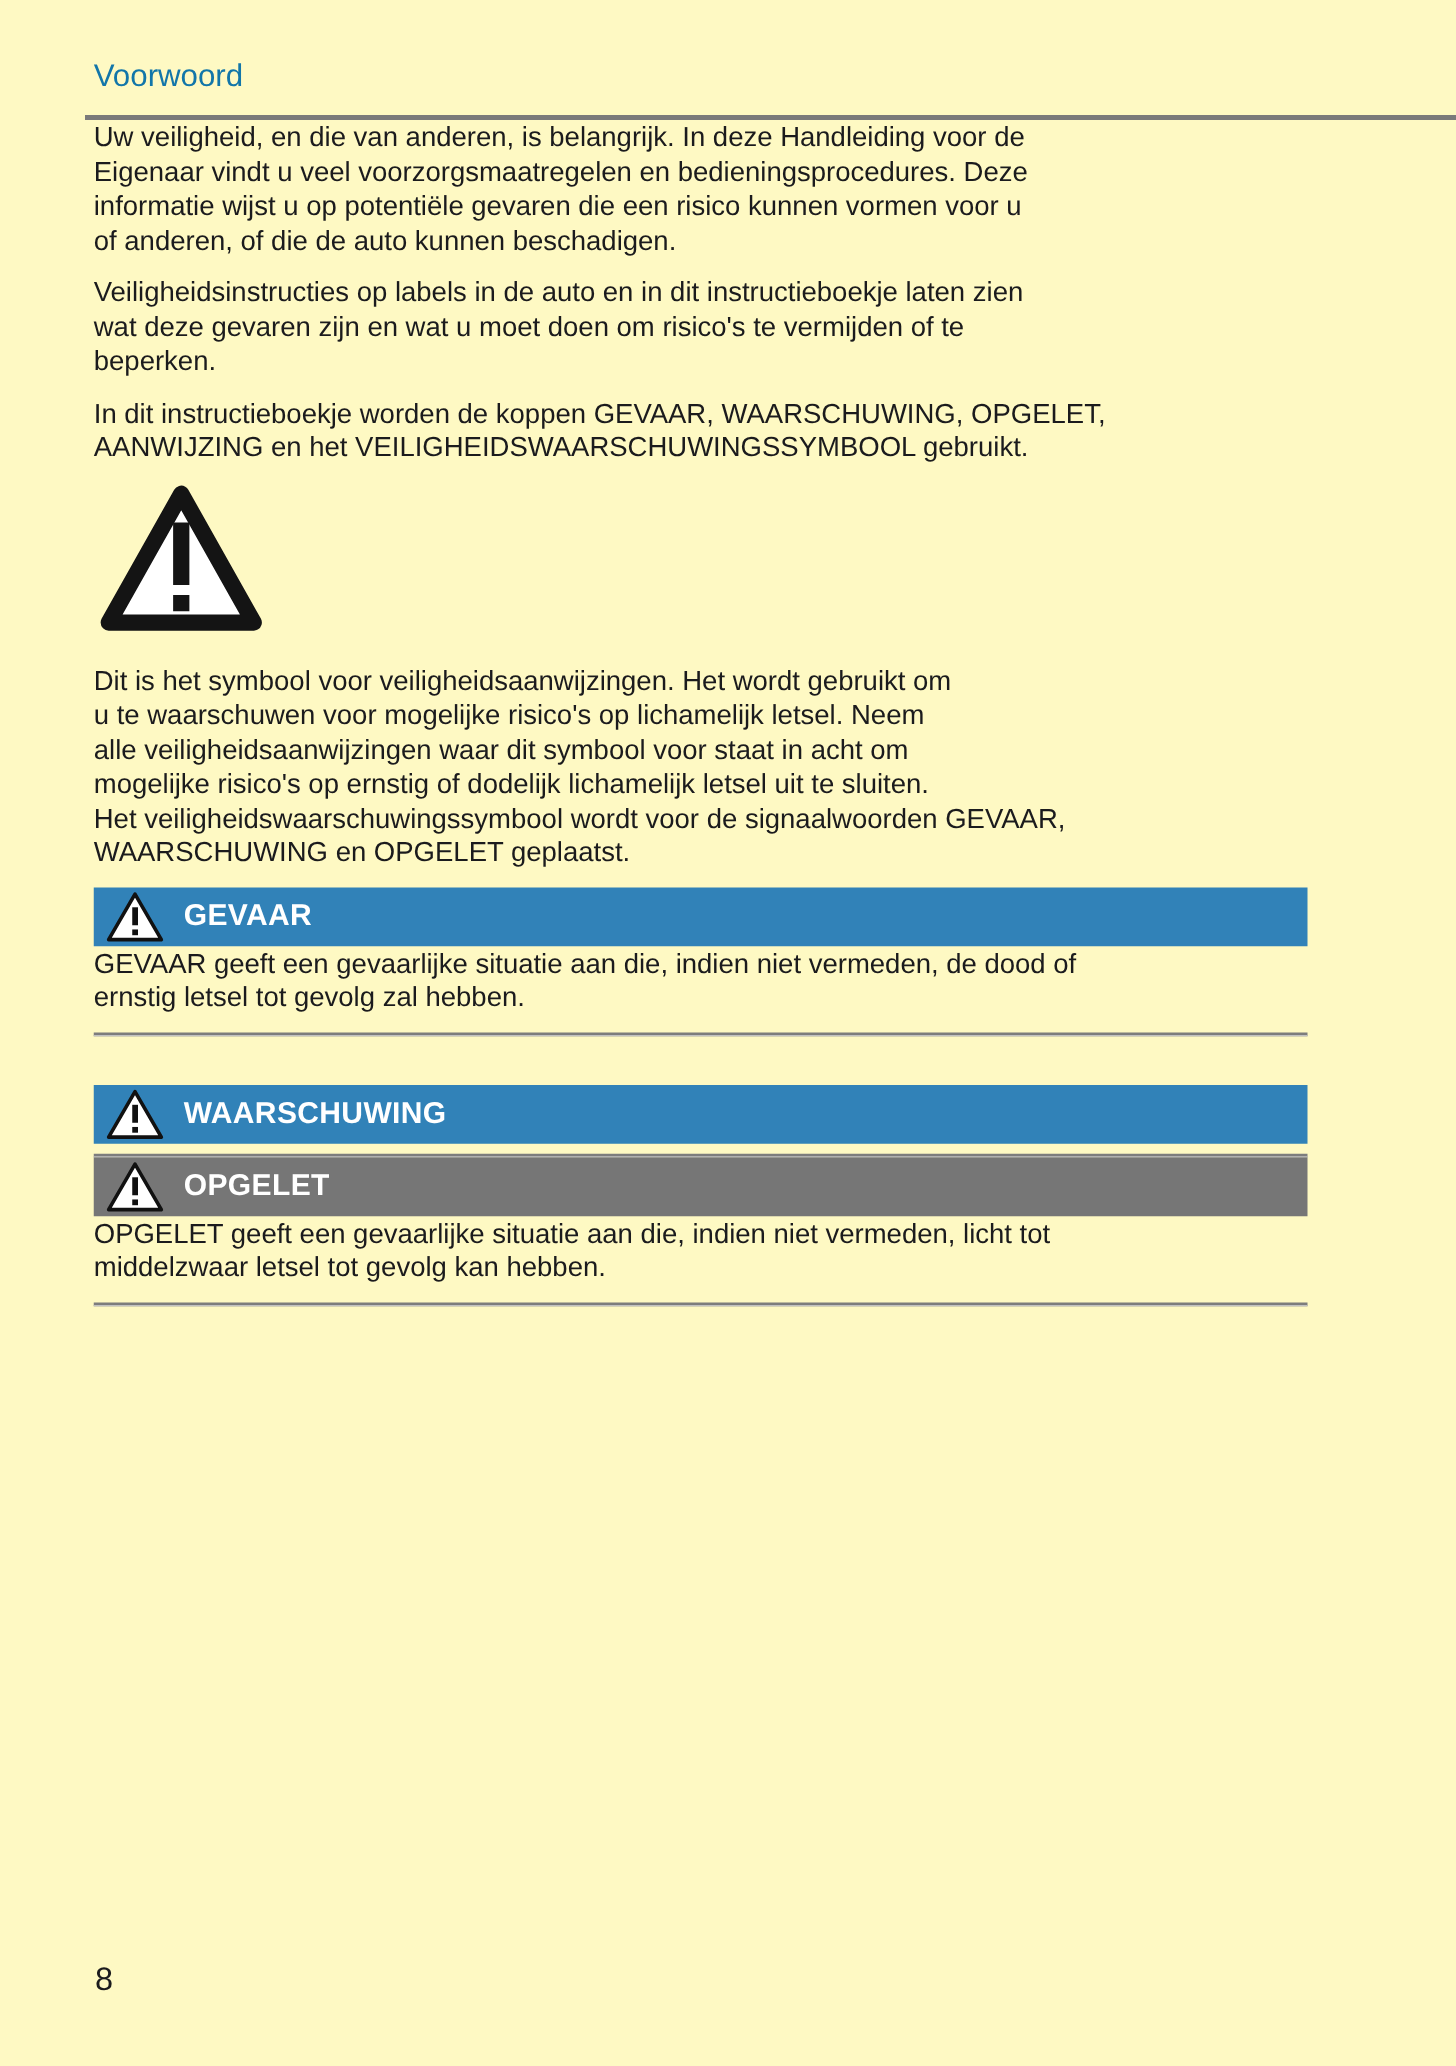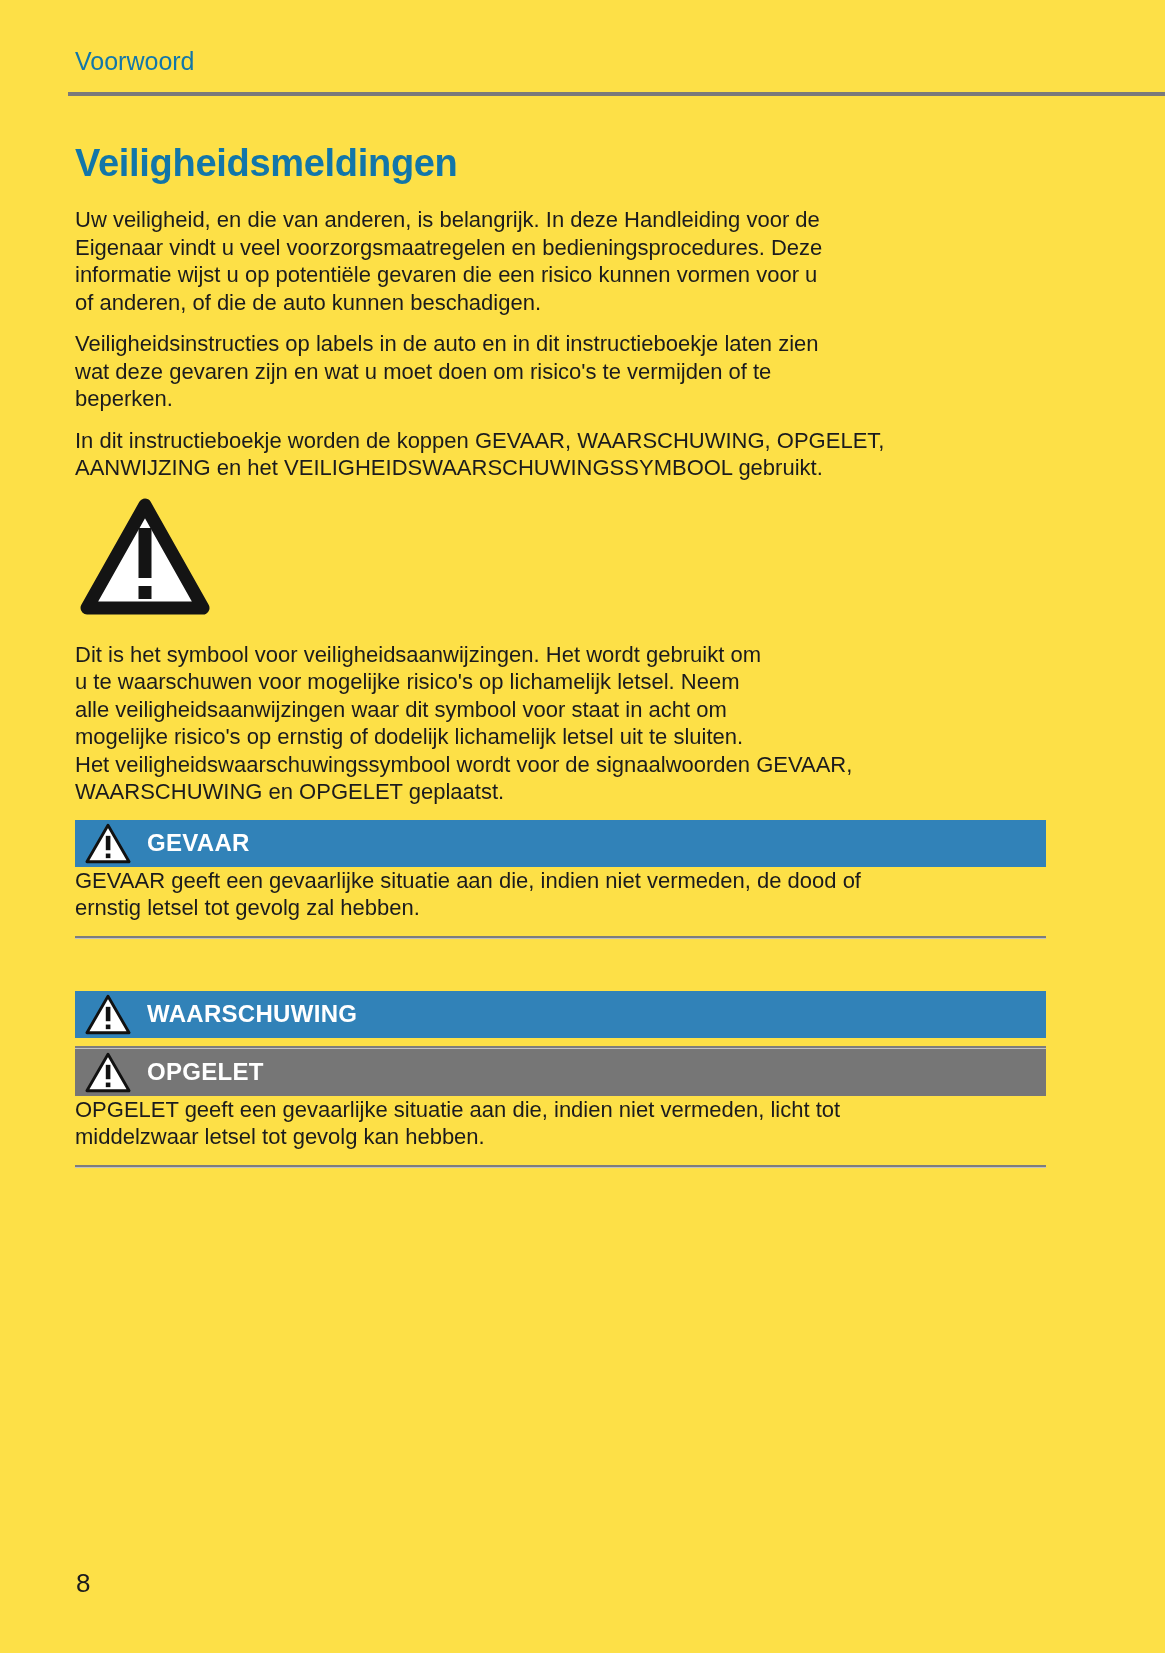--- a/index.html
+++ b/index.html
@@ -1,17 +1,17 @@
 <!DOCTYPE html>
 <html><head>
 <meta charset="utf-8">
 <style>
   html,body{margin:0;padding:0;background:#ffffff;}
   .page{
-    width:1165px;height:1653px;background:#fde047;position:relative;
+    width:1165px;height:1653px;background:#fef9c3;position:relative;
     box-sizing:border-box;padding:47px 119px 0 75px;
     font-family:"Liberation Sans","DejaVu Sans",sans-serif;color:#1b1b1d;
     overflow:hidden;
   }
   .kicker{
     font-size:25px;line-height:28px;color:#1276a9;font-weight:normal;
   }
   .top-rule{
     margin-left:-7px;width:1097px;height:4px;background:#7a7a7a;margin-top:17px;
   }
@@ -38,35 +38,34 @@
   .callout-1{margin-top:13px;}
   .p-after-banner{margin-top:19px;margin-bottom:0;}
   .p-after-banner-2{margin-top:15px;margin-bottom:0;}
   .p-after-banner-3{margin-top:17px;margin-bottom:0;}
   .rule{
     width:971px;height:2px;background:#7d7d7d;border-bottom:1px solid #c2c2c2;
   }
   .rule-1{margin-top:5px;}
   .rule-2{margin-top:8px;}
   .rule-3{margin-top:10px;}
-  .callout-2{margin-top:52px;}
+  .callout-2{margin-top:39px;}
   .callout-3{}
   .page-number{
     position:absolute;left:76px;top:1568px;font-size:26px;color:#1b1b1d;
   }
 </style>
 </head>
 <body>
 
 <div class="page">
 
   <div class="kicker">Voorwoord</div>
   <div class="top-rule"></div>
 
-  <h1>Veiligheidsmeldingen</h1>
 
   <p class="body">Uw veiligheid, en die van anderen, is belangrijk. In deze Handleiding voor de
 Eigenaar vindt u veel voorzorgsmaatregelen en bedieningsprocedures. Deze
 informatie wijst u op potentiële gevaren die een risico kunnen vormen voor u
 of anderen, of die de auto kunnen beschadigen.</p>
   <p class="body">Veiligheidsinstructies op labels in de auto en in dit instructieboekje laten zien
 wat deze gevaren zijn en wat u moet doen om risico's te vermijden of te
 beperken.</p>
   <p class="body">In dit instructieboekje worden de koppen GEVAAR, WAARSCHUWING, OPGELET,
 AANWIJZING en het VEILIGHEIDSWAARSCHUWINGSSYMBOOL gebruikt.</p>

